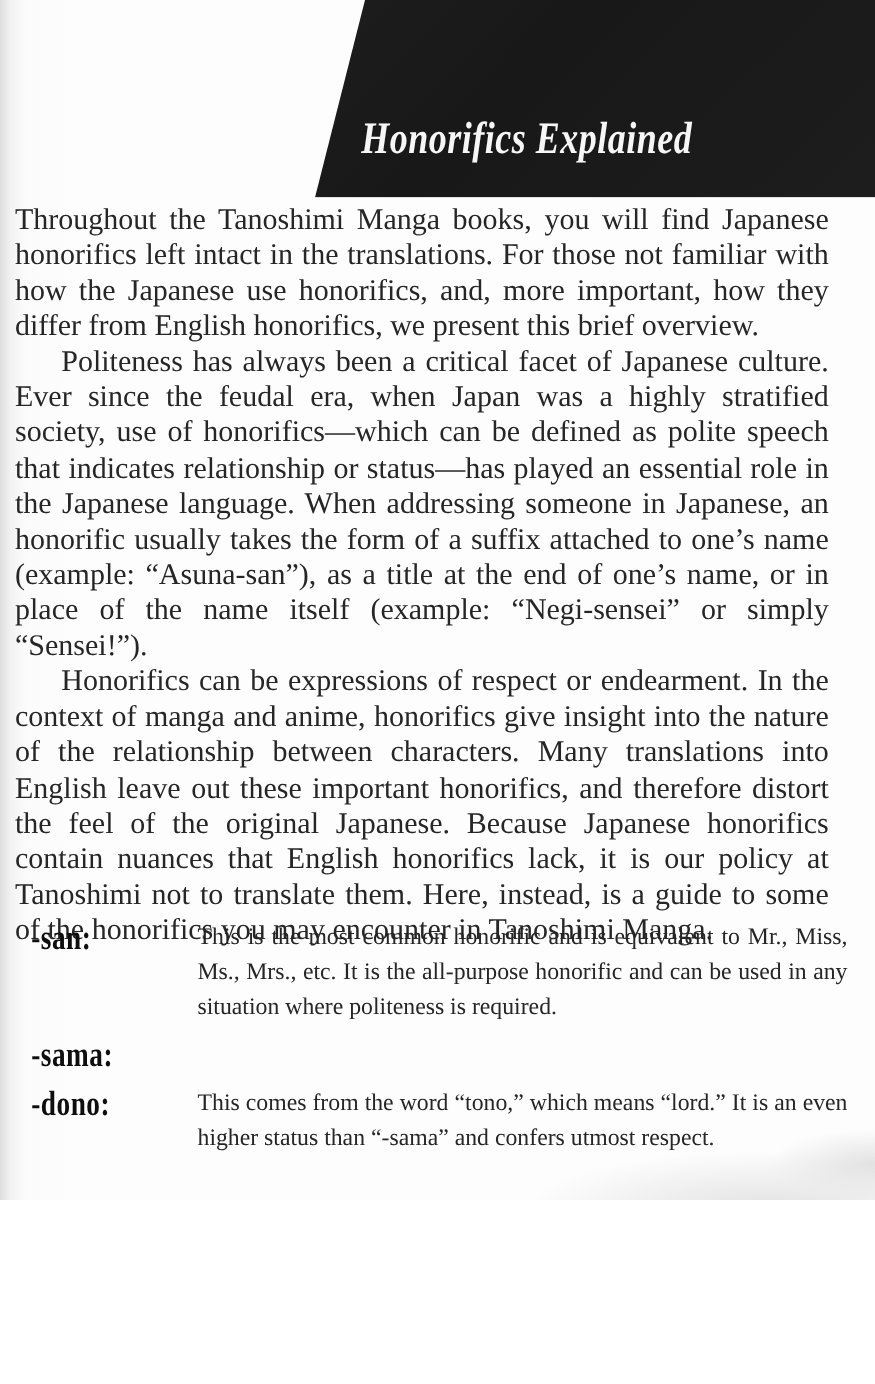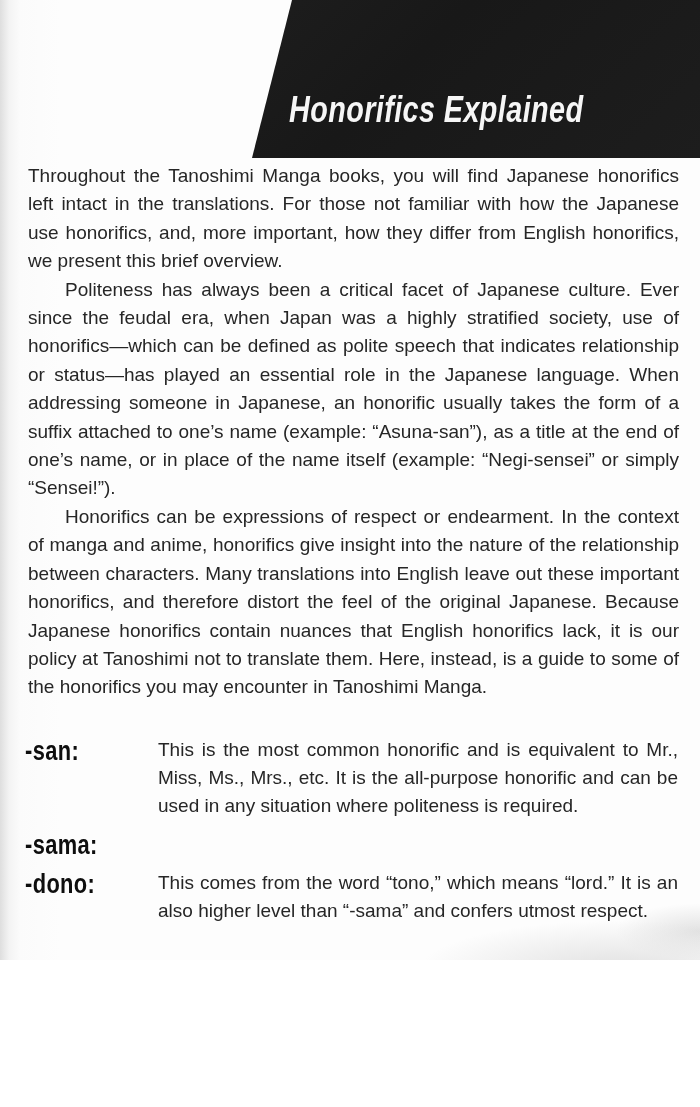--- a/index.html
+++ b/index.html
@@ -5,21 +5,21 @@
   html, body {
     margin: 0;
     padding: 0;
     background: #ffffff;
   }
   .page {
     position: relative;
     width: 700px;
     height: 960px;
     overflow: hidden;
-    font-family: Liberation Sans, sans-serif;
+    font-family: Liberation Serif, serif;
     background:
       radial-gradient(ellipse 280px 70px at 88% 101%, rgba(222,222,222,0.9) 0%, rgba(222,222,222,0) 70%),
       radial-gradient(ellipse 120px 40px at 100% 97%, rgba(215,215,215,0.7) 0%, rgba(215,215,215,0) 70%),
       linear-gradient(90deg, #dedede 0px, #f3f3f3 9px, #fbfbfb 20px, #fdfdfd 60px, #fdfdfd 100%);
   }
   .banner {
     position: absolute;
     top: 0;
     left: 0;
     width: 700px;
@@ -36,25 +36,25 @@
     font-size: 36px;
     font-weight: bold;
     font-style: italic;
     letter-spacing: 0.5px;
     white-space: nowrap;
     transform: scaleX(0.8);
     transform-origin: 0 0;
   }
   .content {
     position: absolute;
-    left: 28px;
+    left: 12px;
     top: 162px;
     width: 651px;
     color: #262626;
-    font-size: 19px;
+    font-size: 24px;
     line-height: 28.4px;
     text-align: justify;
   }
   .content p {
     margin: 0;
   }
   .content p.indent {
     text-indent: 37px;
   }
   .honorifics {
@@ -109,19 +109,19 @@
       <div class="term">-san:</div>
       <div class="desc">This is the most common honorific and is equivalent to Mr., Miss, Ms., Mrs., etc. It is the all-purpose honorific and can be used in any situation where politeness is required.</div>
     </div>
 
     <div class="row">
       <div class="term">-sama:</div>
     </div>
 
     <div class="row">
       <div class="term">-dono:</div>
-      <div class="desc">This comes from the word “tono,” which means “lord.” It is an also higher level than “-sama” and confers utmost respect.</div>
+      <div class="desc">This comes from the word “tono,” which means “lord.” It is an even higher status than “-sama” and confers utmost respect.</div>
     </div>
 
 
   </div>
 
 </div>
 
 </body></html>

